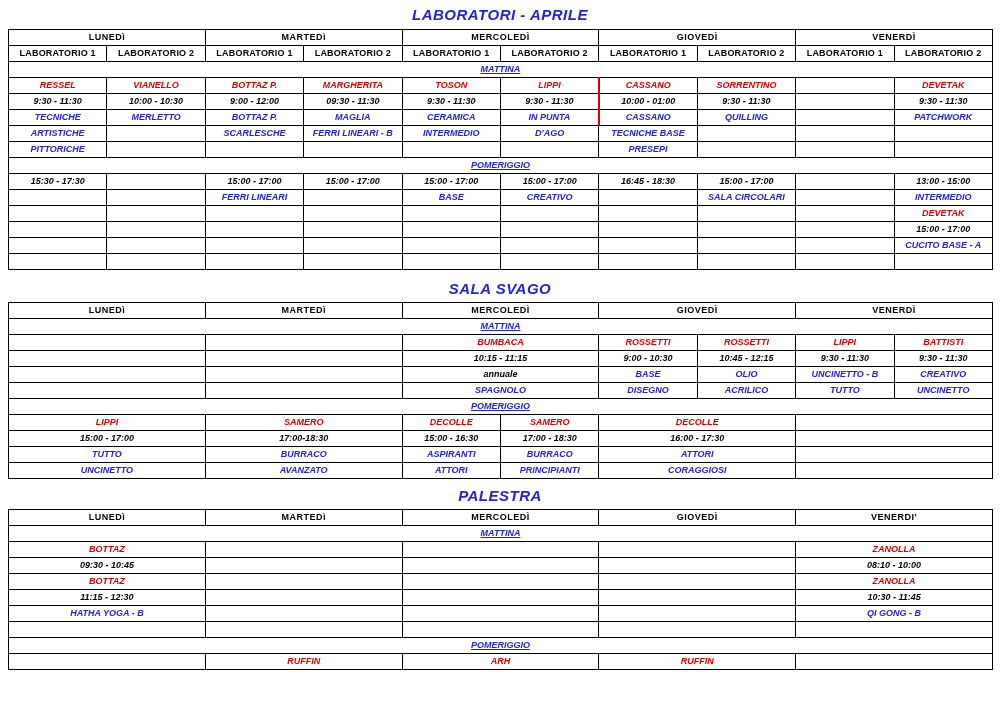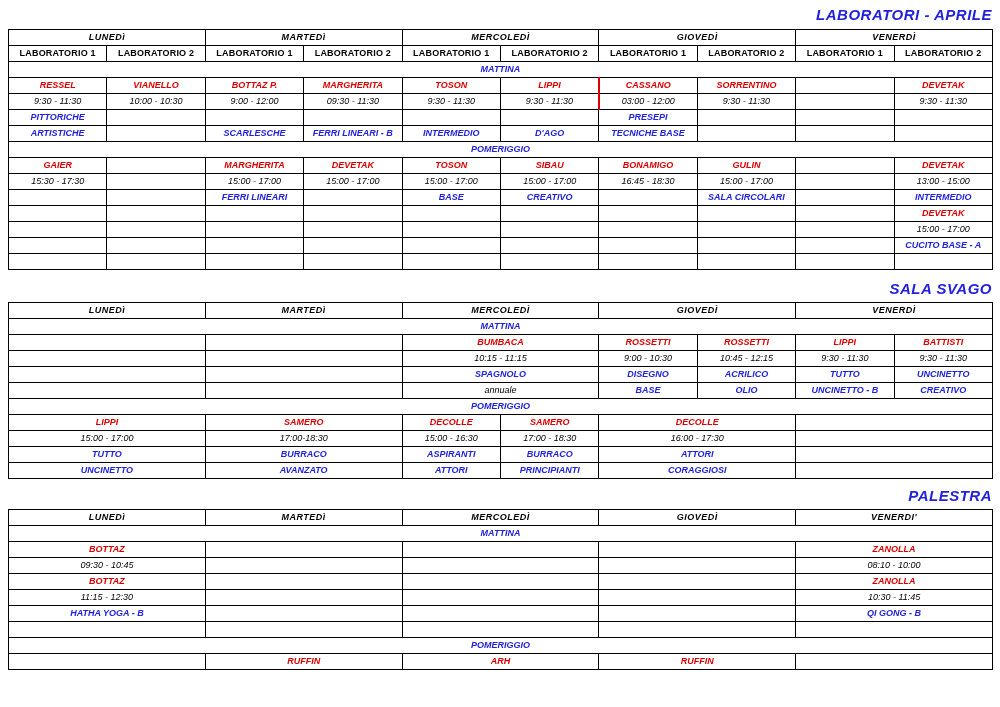--- a/index.html
+++ b/index.html
@@ -1,46 +1,46 @@
 <!DOCTYPE html>
 <html><head>
 <meta charset="utf-8">
 <style>
   html,body{margin:0;padding:0;background:#ffffff;}
   body{width:1000px;height:707px;font-family:"Liberation Sans",sans-serif;}
   .page{width:1000px;height:707px;position:relative;box-sizing:border-box;padding:0 8px;}
   .section-title{
-    text-align:right;color:#2222dd;font-style:italic;font-weight:bold;
+    text-align:center;color:#2222dd;font-style:italic;font-weight:bold;
     font-size:15px;letter-spacing:.5px;
   }
   #lab-title{padding-top:6px;padding-bottom:6px;}
   #svago-title{padding-top:10px;padding-bottom:5px;}
   #palestra-title{padding-top:8px;padding-bottom:5px;}
 
   table.grid{
     border-collapse:collapse;width:984px;margin:0 auto;
     table-layout:fixed;
   }
   table.grid td, table.grid th{
     border:1px solid #000;
     padding:0;
     height:15px;
     text-align:center;
     vertical-align:middle;
     font-size:9px;
     line-height:11px;
     overflow:hidden;
   }
-  .dayhdr{font-weight:bold;font-size:11px;letter-spacing:.5px;font-style:italic;}
+  .dayhdr{font-weight:bold;font-size:11px;letter-spacing:.5px;}
   .labhdr{font-weight:bold;font-size:7.5px;letter-spacing:.2px;}
   .part{
-    color:#2222dd;font-style:italic;font-weight:bold;font-size:10px;
+    color:#2222dd;font-style:italic;font-weight:bold;font-size:10px;text-decoration:underline;
   }
   .teacher{color:#dd0000;font-style:italic;font-weight:bold;font-size:9px;}
-  .time{color:#000;font-style:italic;font-weight:normal;font-size:8.5px;}
+  .time{color:#000;font-style:italic;font-weight:bold;font-size:8.5px;}
   .course{color:#2222dd;font-style:italic;font-weight:bold;font-size:8.5px;}
   .redline{border-left:2px solid #dd0000 !important;}
 </style>
 </head>
 <body>
 
 <div class="page">
 
   <div class="section-title" id="lab-title">LABORATORI  -  APRILE</div>
 
@@ -92,63 +92,63 @@
       <td class="teacher"></td>
       <td class="teacher">DEVETAK</td>
     </tr>
     <tr>
       <td class="time">9:30 - 11:30</td>
       <td class="time">10:00 - 10:30</td>
       <td class="time">9:00 - 12:00</td>
       <td class="time">09:30 - 11:30</td>
       <td class="time">9:30 - 11:30</td>
       <td class="time">9:30 - 11:30</td>
-      <td class="time redline">03:00 - 12:00</td>
-      <td class="time">9:30 - 11:30</td>
-      <td class="time"></td>
-      <td class="time">9:30 - 11:30</td>
-    </tr>
-    <tr>
-      <td class="course">PITTORICHE</td>
-      <td class="course"></td>
-      <td class="course"></td>
-      <td class="course"></td>
-      <td class="course"></td>
-      <td class="course"></td>
-      <td class="course">PRESEPI</td>
-      <td class="course"></td>
-      <td class="course"></td>
-      <td class="course"></td>
+      <td class="time redline">10:00 - 01:00</td>
+      <td class="time">9:30 - 11:30</td>
+      <td class="time"></td>
+      <td class="time">9:30 - 11:30</td>
+    </tr>
+    <tr>
+      <td class="course">TECNICHE</td>
+      <td class="course">MERLETTO</td>
+      <td class="course">BOTTAZ P.</td>
+      <td class="course">MAGLIA</td>
+      <td class="course">CERAMICA</td>
+      <td class="course">IN PUNTA</td>
+      <td class="course redline">CASSANO</td>
+      <td class="course">QUILLING</td>
+      <td class="course"></td>
+      <td class="course">PATCHWORK</td>
     </tr>
     <tr>
       <td class="course">ARTISTICHE</td>
       <td class="course"></td>
       <td class="course">SCARLESCHE</td>
       <td class="course">FERRI LINEARI - B</td>
       <td class="course">INTERMEDIO</td>
       <td class="course">D'AGO</td>
       <td class="course">TECNICHE BASE</td>
       <td class="course"></td>
       <td class="course"></td>
       <td class="course"></td>
     </tr>
     <tr>
+      <td class="course">PITTORICHE</td>
+      <td class="course"></td>
+      <td class="course"></td>
+      <td class="course"></td>
+      <td class="course"></td>
+      <td class="course"></td>
+      <td class="course">PRESEPI</td>
+      <td class="course"></td>
+      <td class="course"></td>
+      <td class="course"></td>
+    </tr>
+    <tr>
       <td class="part" colspan="10">POMERIGGIO</td>
-    </tr>
-    <tr>
-      <td class="teacher">GAIER</td>
-      <td class="teacher"></td>
-      <td class="teacher">MARGHERITA</td>
-      <td class="teacher">DEVETAK</td>
-      <td class="teacher">TOSON</td>
-      <td class="teacher">SIBAU</td>
-      <td class="teacher">BONAMIGO</td>
-      <td class="teacher">GULIN</td>
-      <td class="teacher"></td>
-      <td class="teacher">DEVETAK</td>
     </tr>
     <tr>
       <td class="time">15:30 - 17:30</td>
       <td class="time"></td>
       <td class="time">15:00 - 17:00</td>
       <td class="time">15:00 - 17:00</td>
       <td class="time">15:00 - 17:00</td>
       <td class="time">15:00 - 17:00</td>
       <td class="time">16:45 - 18:30</td>
       <td class="time">15:00 - 17:00</td>
@@ -256,34 +256,34 @@
       <td class="time"></td>
       <td class="time" colspan="2">10:15 - 11:15</td>
       <td class="time">9:00 - 10:30</td>
       <td class="time">10:45 - 12:15</td>
       <td class="time">9:30 - 11:30</td>
       <td class="time">9:30 - 11:30</td>
     </tr>
     <tr>
       <td class="course"></td>
       <td class="course"></td>
+      <td class="time" colspan="2">annuale</td>
+      <td class="course">BASE</td>
+      <td class="course">OLIO</td>
+      <td class="course">UNCINETTO - B</td>
+      <td class="course">CREATIVO</td>
+    </tr>
+    <tr>
+      <td class="course"></td>
+      <td class="course"></td>
       <td class="course" colspan="2">SPAGNOLO</td>
       <td class="course">DISEGNO</td>
       <td class="course">ACRILICO</td>
       <td class="course">TUTTO</td>
       <td class="course">UNCINETTO</td>
-    </tr>
-    <tr>
-      <td class="course"></td>
-      <td class="course"></td>
-      <td class="time" colspan="2">annuale</td>
-      <td class="course">BASE</td>
-      <td class="course">OLIO</td>
-      <td class="course">UNCINETTO - B</td>
-      <td class="course">CREATIVO</td>
     </tr>
     <tr>
       <td class="part" colspan="8">POMERIGGIO</td>
     </tr>
     <tr>
       <td class="teacher">LIPPI</td>
       <td class="teacher">SAMERO</td>
       <td class="teacher">DECOLLE</td>
       <td class="teacher">SAMERO</td>
       <td class="teacher" colspan="2">DECOLLE</td>

